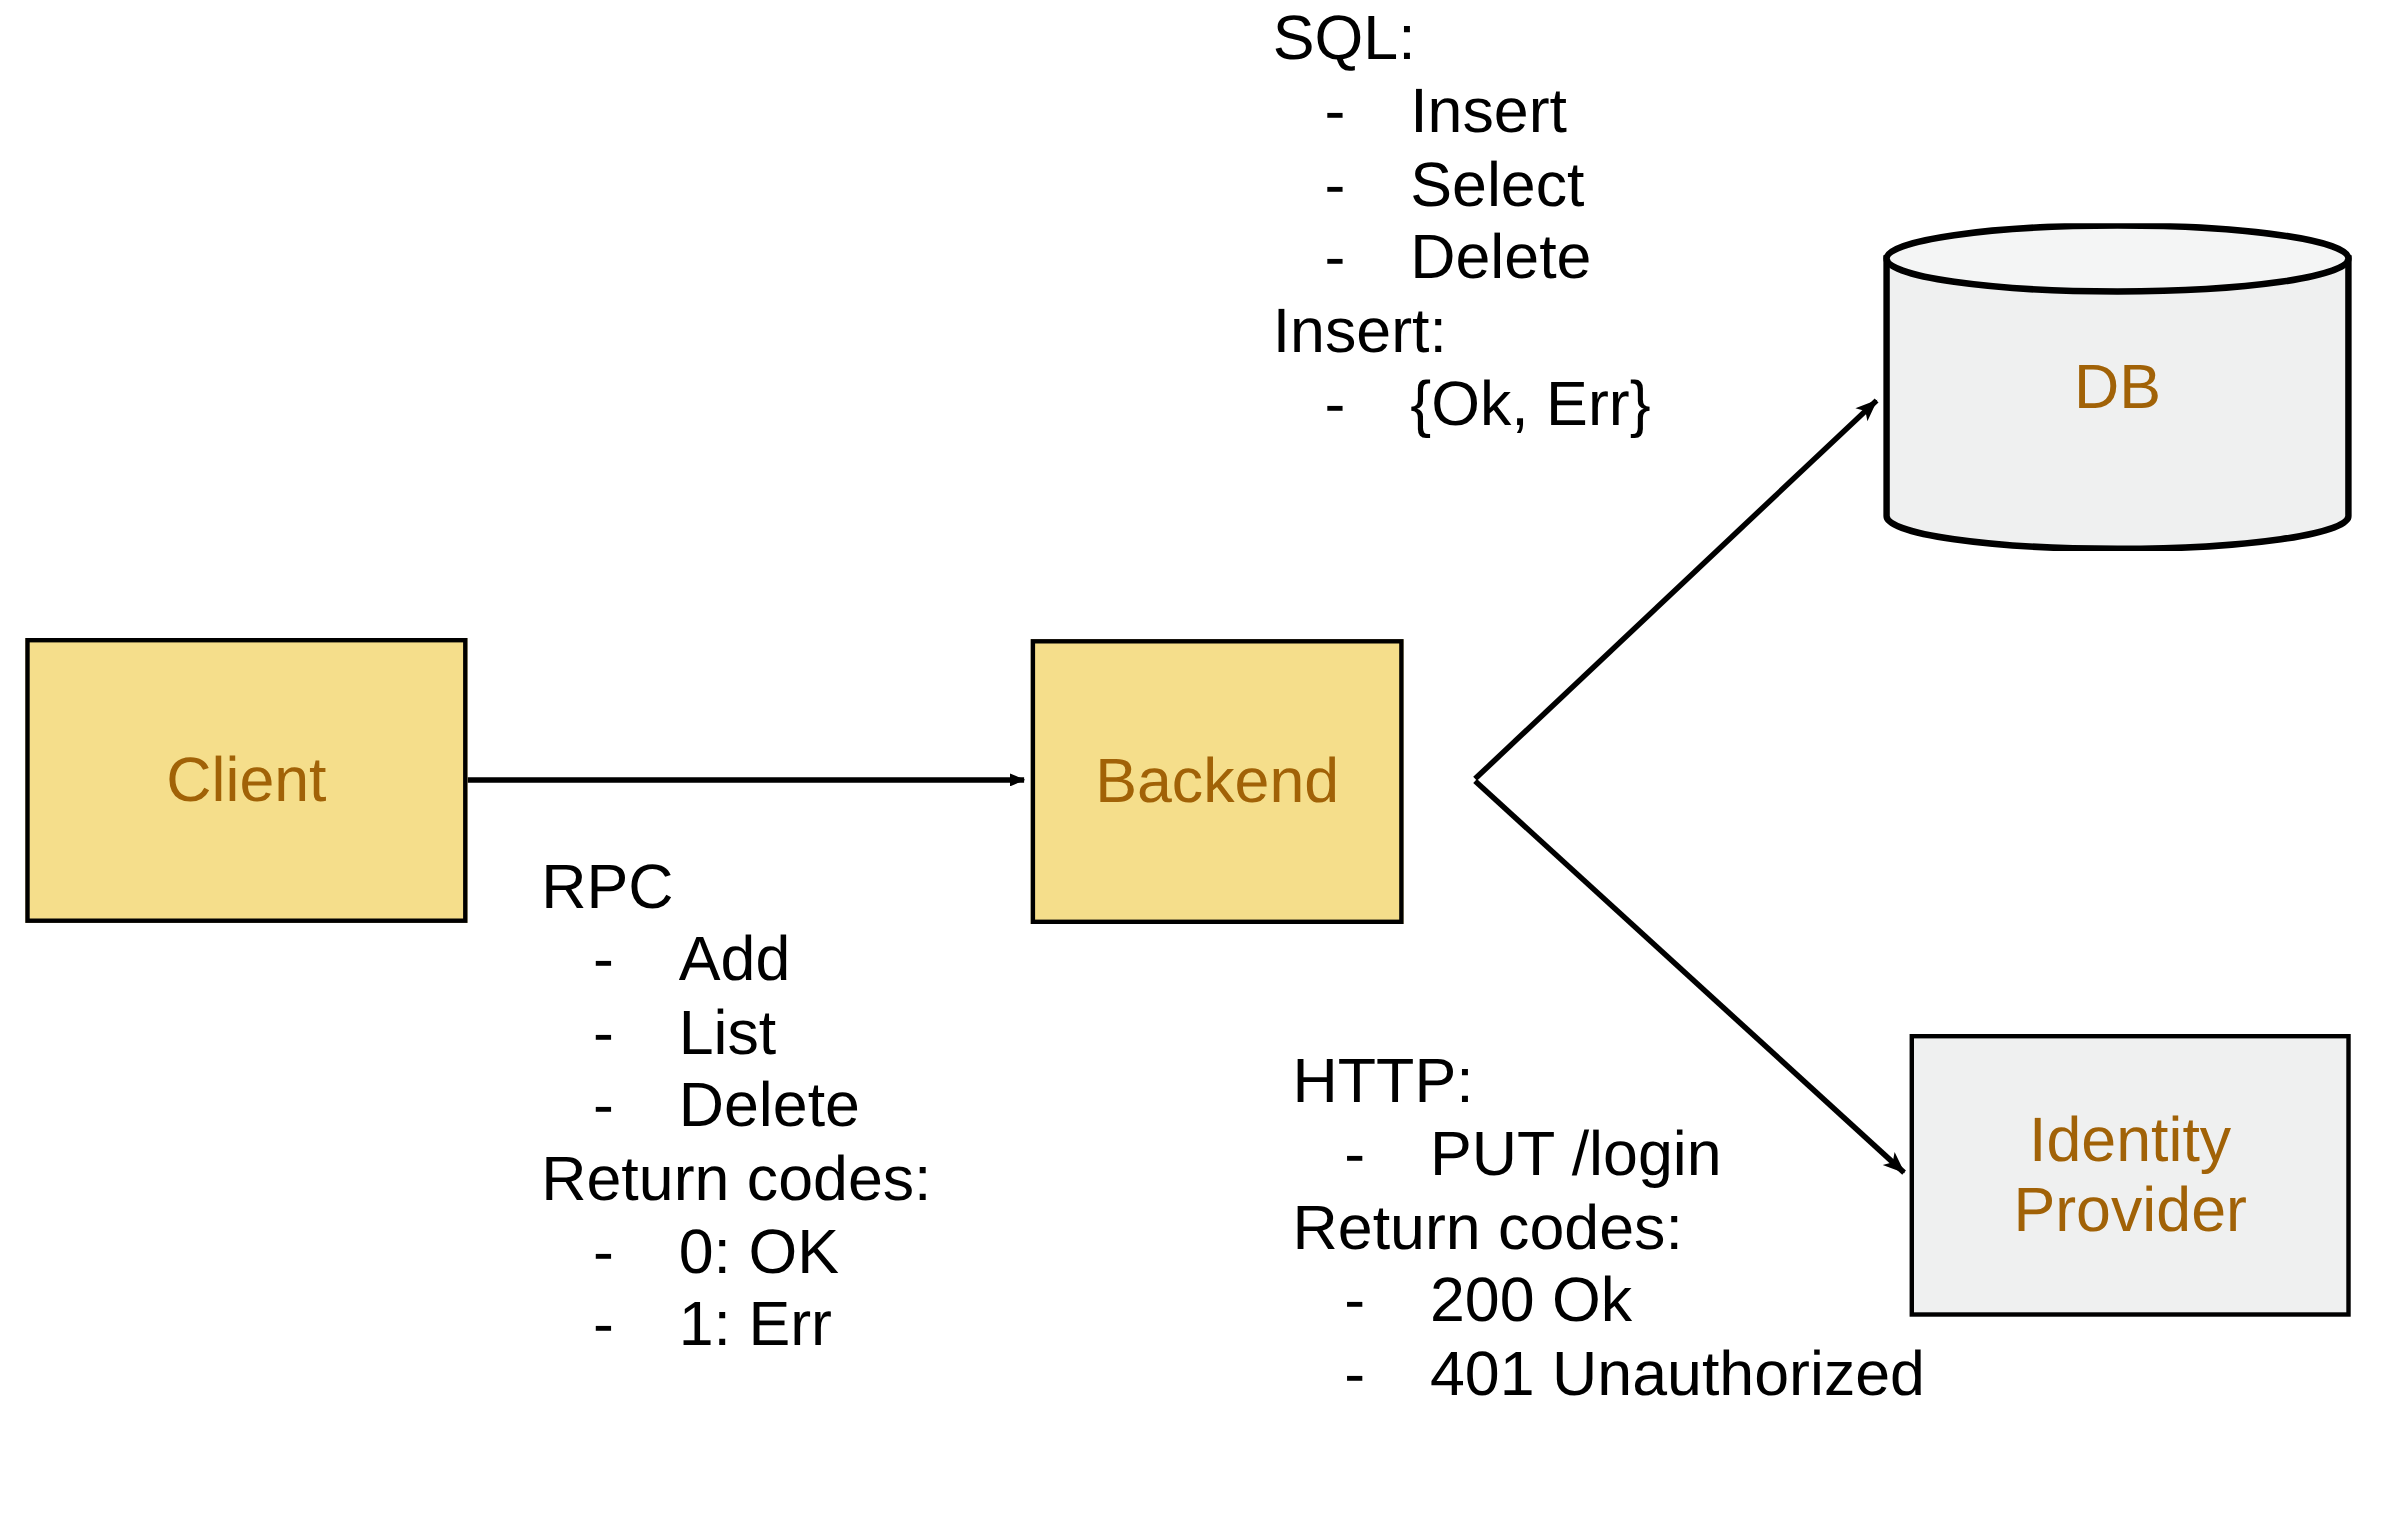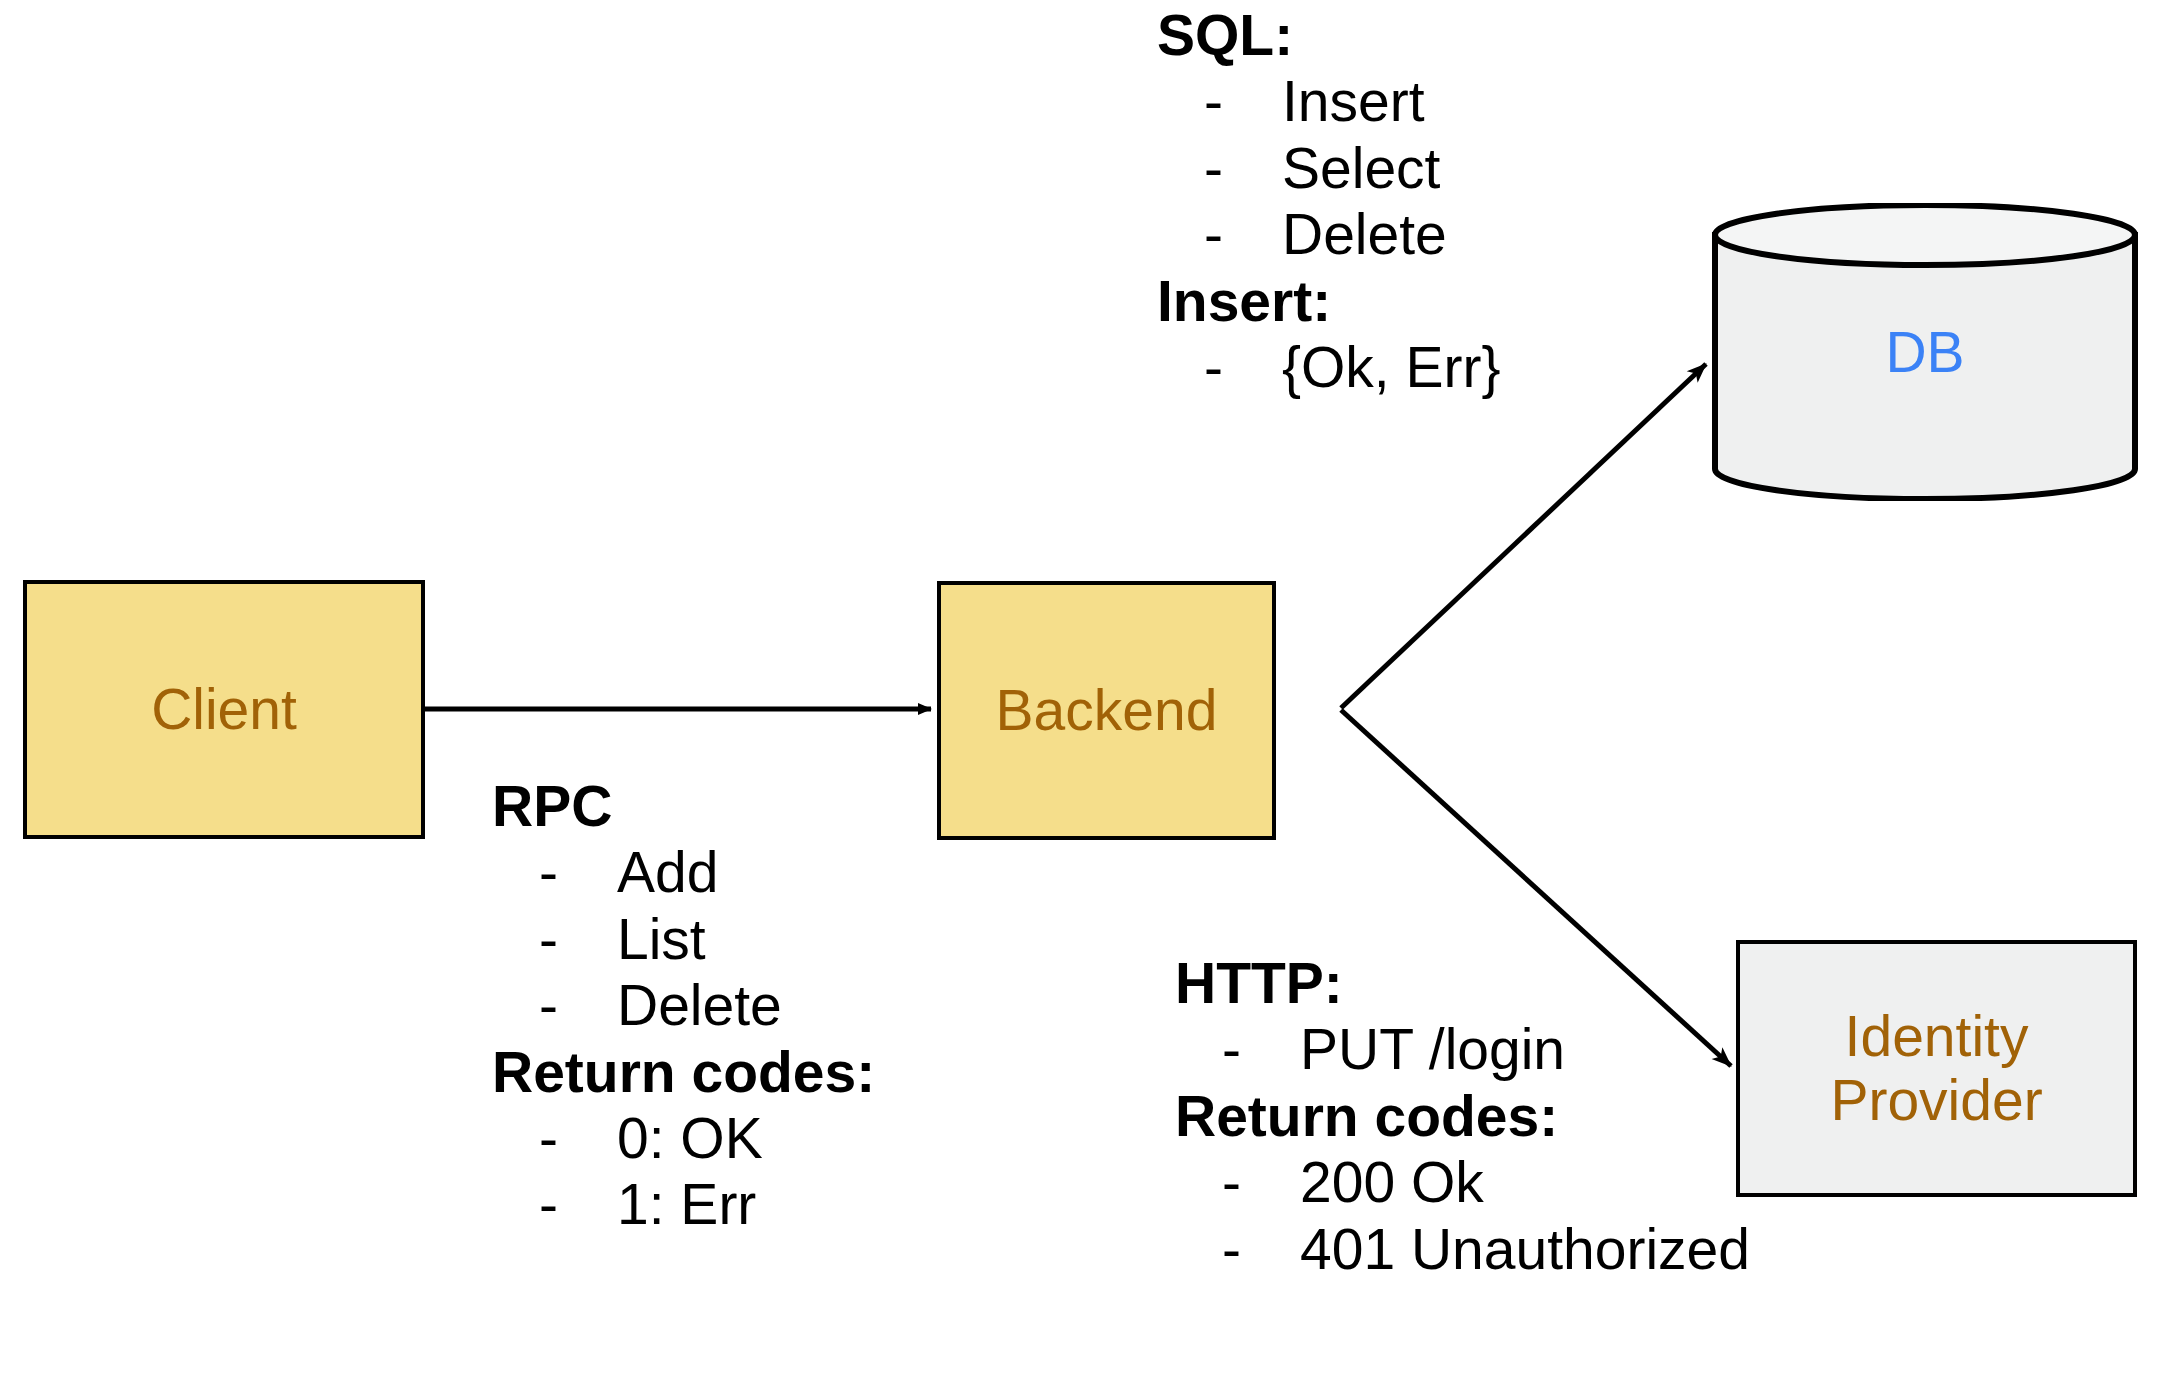--- a/index.html
+++ b/index.html
@@ -82,36 +82,35 @@
   #node-db .db-label {
     position: absolute;
     left: 0;
     top: 0;
     width: 426px;
     height: 298px;
     display: flex;
     align-items: center;
     justify-content: center;
     font-size: 57px;
-    color: #3b82f6;
+    color: #a16207;
     font-family: "Liberation Sans", sans-serif;
   }
 
   
   .annot {
     position: absolute;
     color: #000000;
     font-size: 57px;
     line-height: 1.165;
     font-family: "Liberation Sans", sans-serif;
     white-space: nowrap;
   }
   .annot .head {
     display: block;
-    font-weight: bold;
   }
   .annot .bullet-row {
     display: block;
   }
   .annot .bullet-row .dash {
     display: inline-block;
     width: 46px;
     margin-left: 47px;
   }
   .annot .bullet-row .btext {

